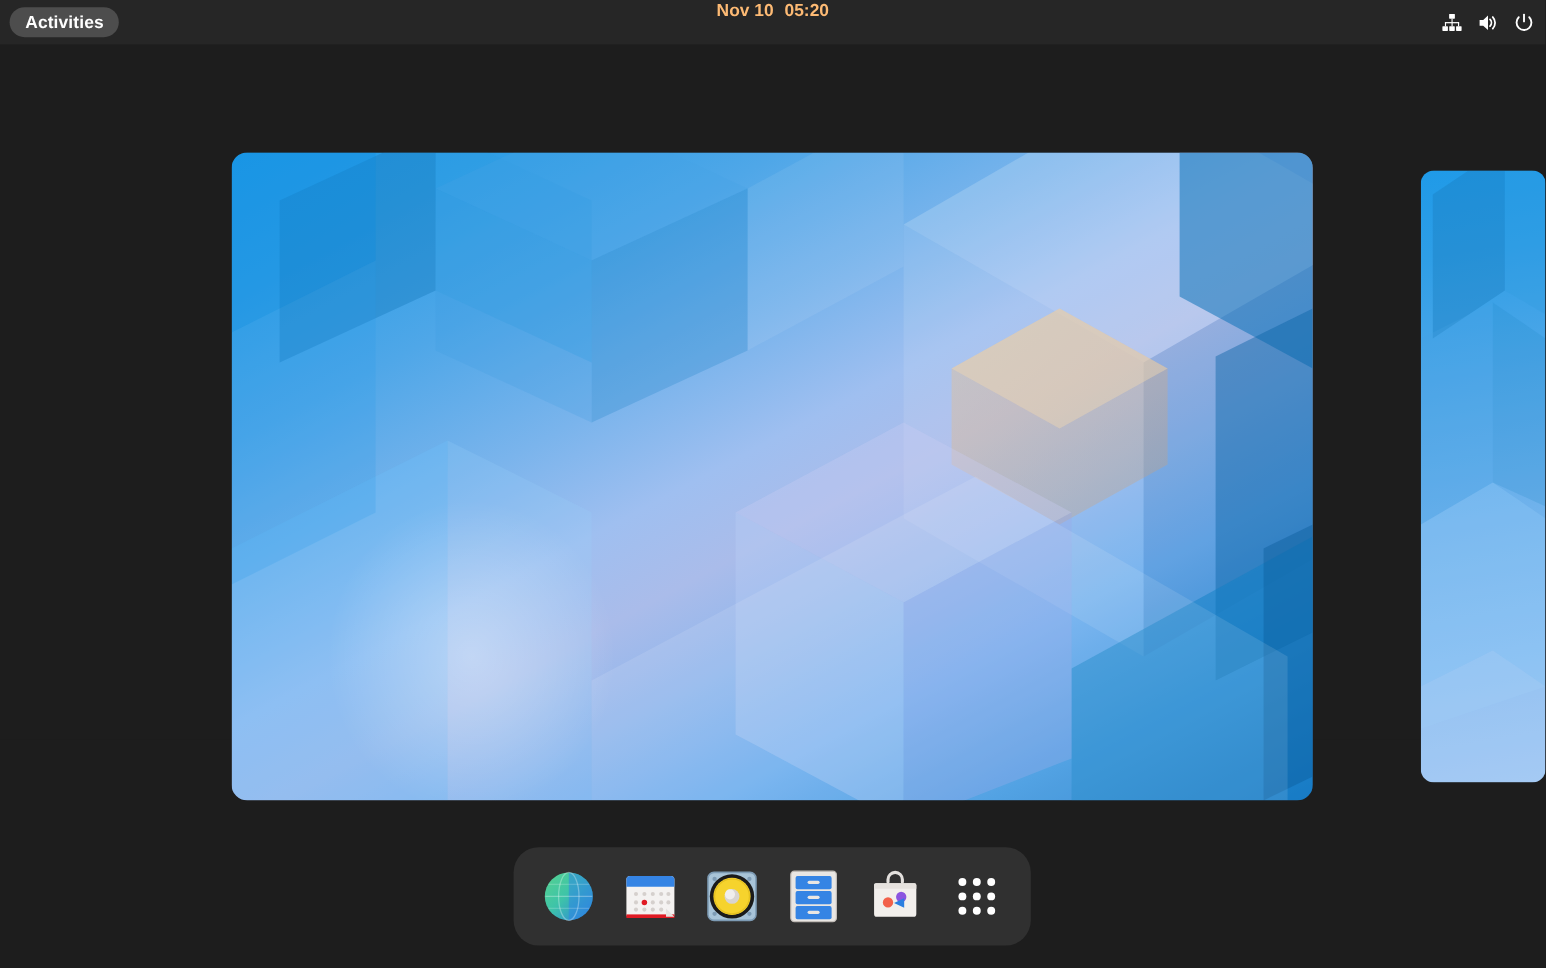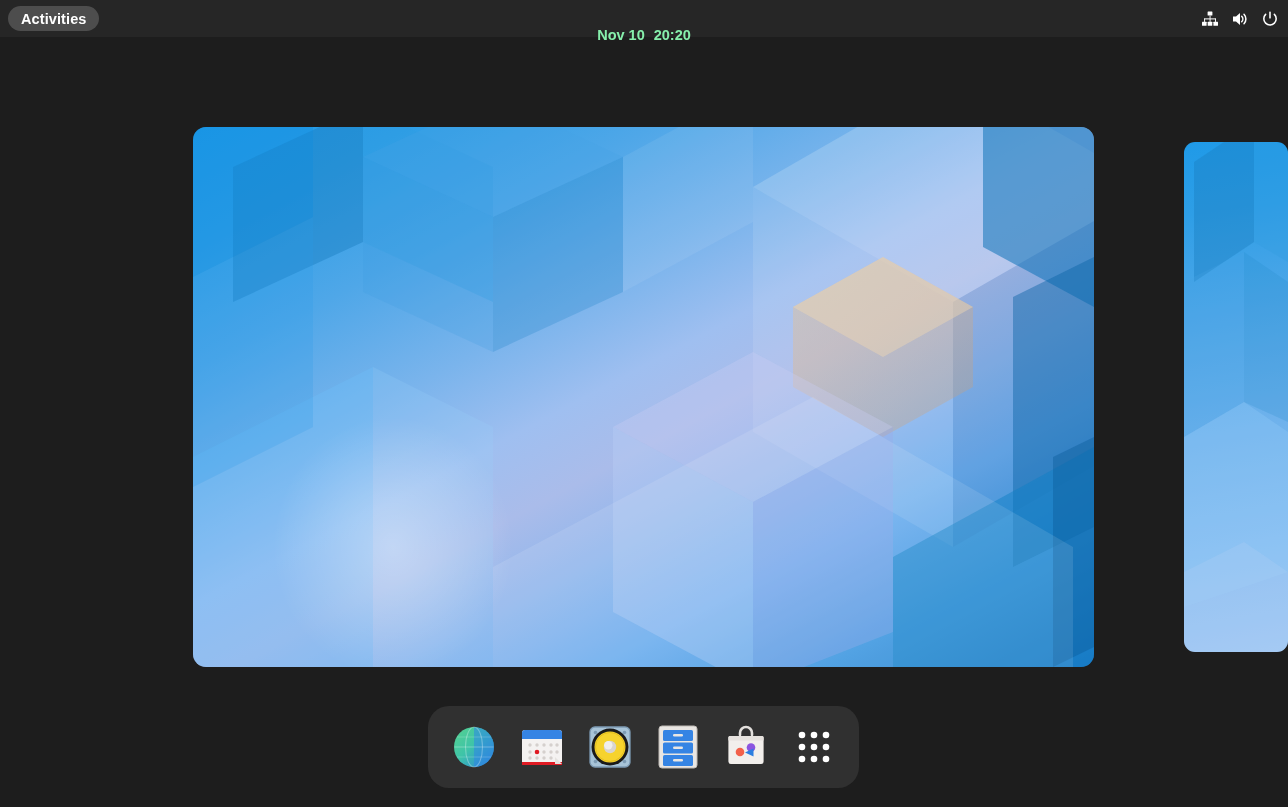--- a/index.html
+++ b/index.html
@@ -42,27 +42,26 @@
     background: #4d4d4d;
     color: #ffffff;
     font-size: 14.5px;
     font-weight: bold;
     letter-spacing: .1px;
     cursor: pointer;
   }
 
   #clock {
     position: absolute;
-    left: 0; right: 0; top: 16px;
+    left: 0; right: 0; top: 1px;
     height: 37px;
     display: flex;
-    align-items: center;
     justify-content: center;
     gap: 9px;
-    color: #86efac;
+    color: #fdba74;
     font-size: 14.5px;
     font-weight: bold;
     pointer-events: none;
   }
   #clock .seg { pointer-events: auto; cursor: pointer; }
 
   #status-area {
     position: absolute;
     right: 9px; top: 0;
     height: 37px;
@@ -178,21 +177,21 @@
 <div id="overview">
 
   <div id="top-bar">
 
     <div id="activities-button">
       <span>Activities</span>
     </div>
 
     <div id="clock">
       <span class="seg">Nov 10</span>
-      <span class="seg">20:20</span>
+      <span class="seg">05:20</span>
     </div>
 
     <div id="status-area">
 
       <div class="status-icon">
         <svg width="18" height="18" viewBox="0 0 18 18">
           <g fill="#ffffff">
             <rect x="6.6" y="1.6" width="4.8" height="4.0" rx="0.5"></rect>
             <rect x="1.0" y="11.8" width="4.6" height="4.0" rx="0.5"></rect>
             <rect x="6.7" y="11.8" width="4.6" height="4.0" rx="0.5"></rect>

